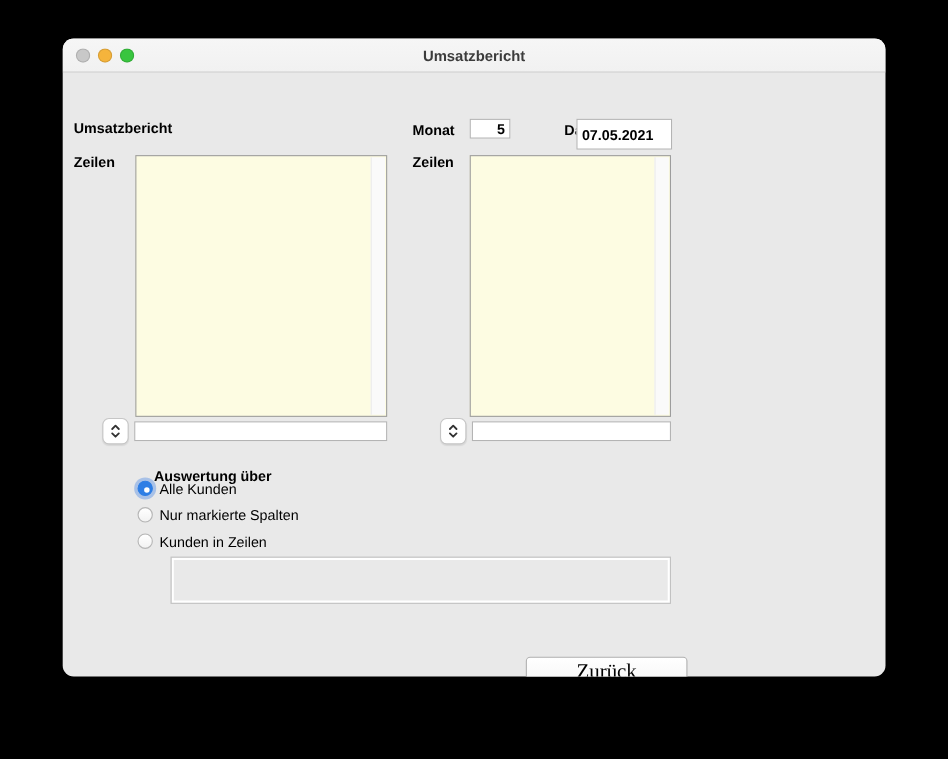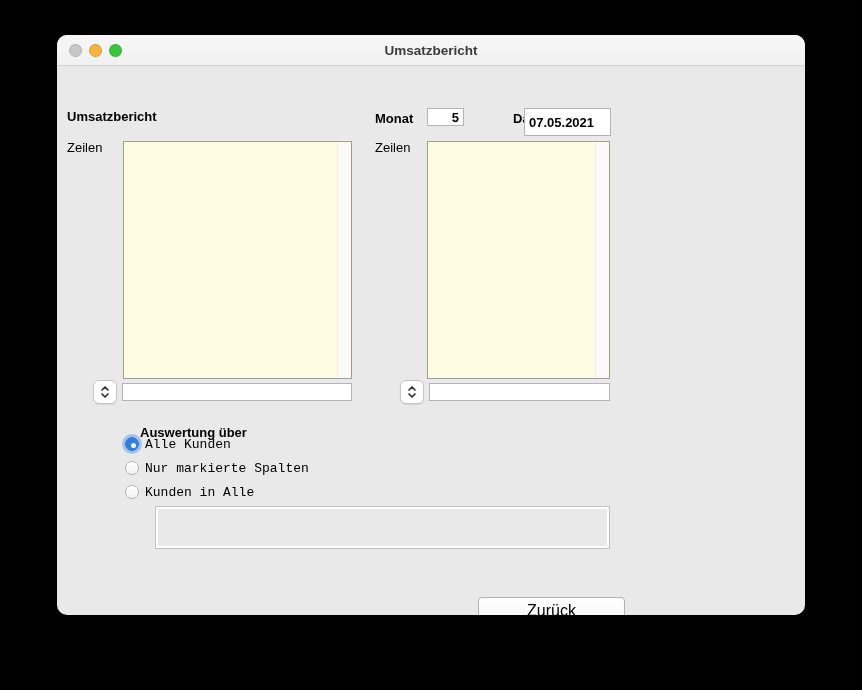--- a/index.html
+++ b/index.html
@@ -10,52 +10,52 @@
     box-shadow:0 10px 30px rgba(0,0,0,0.6);}
   .titlebar{position:absolute;left:0;top:0;width:100%;height:31px;
     background:linear-gradient(#f6f6f6,#f1f1f1);border-bottom:1px solid #d2d2d2;}
   .traffic{position:absolute;top:9px;width:13px;height:13px;border-radius:50%;
     border:0.5px solid rgba(0,0,0,0.12);}
   .tl-close{left:12px;}
   .tl-min{left:32px;}
   .tl-zoom{left:52px;}
   .win-title{position:absolute;left:0;right:0;top:0;height:31px;line-height:31px;
     text-align:center;font-size:13.5px;font-weight:bold;color:#3c3c3c;}
-  .lbl{position:absolute;font-size:13px;color:#000;white-space:nowrap;}
+  .lbl{position:absolute;font-size:13px;color:#000;white-space:nowrap;font-weight:bold;}
   .bold{font-weight:bold;}
   .tfield{position:absolute;background:#fff;border:1px solid #b4b4b4;
     font-family:"Liberation Sans",sans-serif;font-size:13px;color:#000;
     padding:0 4px;outline:none;}
   .tfield.bold{font-weight:bold;}
   .listbox{position:absolute;background:#fdfce2;border:1px solid #9d9d9d;}
   .list-scroll{position:absolute;top:1px;bottom:1px;right:1px;width:13px;
     background:#fafafa;border-left:1px solid #ececec;}
   .stepper{position:absolute;width:24px;height:24px;background:#fff;
     border:1px solid #c6c6c6;border-radius:6px;
     box-shadow:0 1px 1px rgba(0,0,0,0.08);display:flex;align-items:center;
     justify-content:center;padding:0;cursor:default;}
   .radio-row{position:absolute;height:16px;display:flex;align-items:center;}
   .radio{width:14px;height:14px;border-radius:50%;
     background:linear-gradient(#ffffff,#f2f2f2);border:1px solid #b6b6b6;
     position:relative;flex:0 0 auto;}
   .radio.on{background:#2e7ee5;border:1px solid #2e7ee5;
     box-shadow:0 0 0 3px rgba(62,130,230,0.38);}
   .radio.on::after{content:"";position:absolute;left:4.5px;top:4.5px;width:5px;
     height:5px;border-radius:50%;background:#fff;}
-  .radio-label{font-size:13px;color:#000;margin-left:6px;white-space:nowrap;font-family:Liberation Mono, monospace;}
+  .radio-label{font-size:13px;color:#000;margin-left:6px;white-space:nowrap;}
   .checkbox-row{position:absolute;display:flex;align-items:center;height:16px;}
   .checkbox{width:14px;height:14px;background:linear-gradient(#ffffff,#f3f3f3);
     border:1px solid #b6b6b6;border-radius:3px;flex:0 0 auto;}
   .checkbox-label{font-size:13px;color:#000;margin-left:7px;white-space:nowrap;}
   .filebox{position:absolute;left:98px;top:440px;width:455px;height:43px;
     background:#e9e9e9;border:1px solid #c2c2c2;
     box-shadow:inset 0 0 0 2px #ffffff;}
   .btn{position:absolute;height:28px;background:linear-gradient(#ffffff,#f5f5f5);
-    border:1px solid #b2b2b2;border-radius:4px;font-size:16px;color:#000;
-    font-family:Liberation Sans, sans-serif;cursor:default;}
+    border:1px solid #b2b2b2;border-radius:4px;font-size:19px;color:#000;
+    font-family:Liberation Serif, serif;cursor:default;}
   .content{position:absolute;left:0;top:31px;right:0;bottom:0;}
   svg.chev{display:block;}
 </style>
 </head>
 <body>
 
 <div class="window">
 
   <div class="titlebar">
     <div class="traffic tl-close" style="background: rgb(200, 200, 200);"></div>
@@ -108,21 +108,21 @@
     <div class="radio-row" style="left:68px;top:370px;">
       <span class="radio on"></span>
       <span class="radio-label">Alle Kunden</span>
     </div>
     <div class="radio-row" style="left:68px;top:394px;">
       <span class="radio"></span>
       <span class="radio-label">Nur markierte Spalten</span>
     </div>
     <div class="radio-row" style="left:68px;top:418px;">
       <span class="radio"></span>
-      <span class="radio-label">Kunden in Alle</span>
+      <span class="radio-label">Kunden in Zeilen</span>
     </div>
 
 
     <div class="filebox"></div>
 
     <button class="btn" style="left:421px;top:531px;width:147px;">Zurück</button>
 
   </div>
 </div>
 

